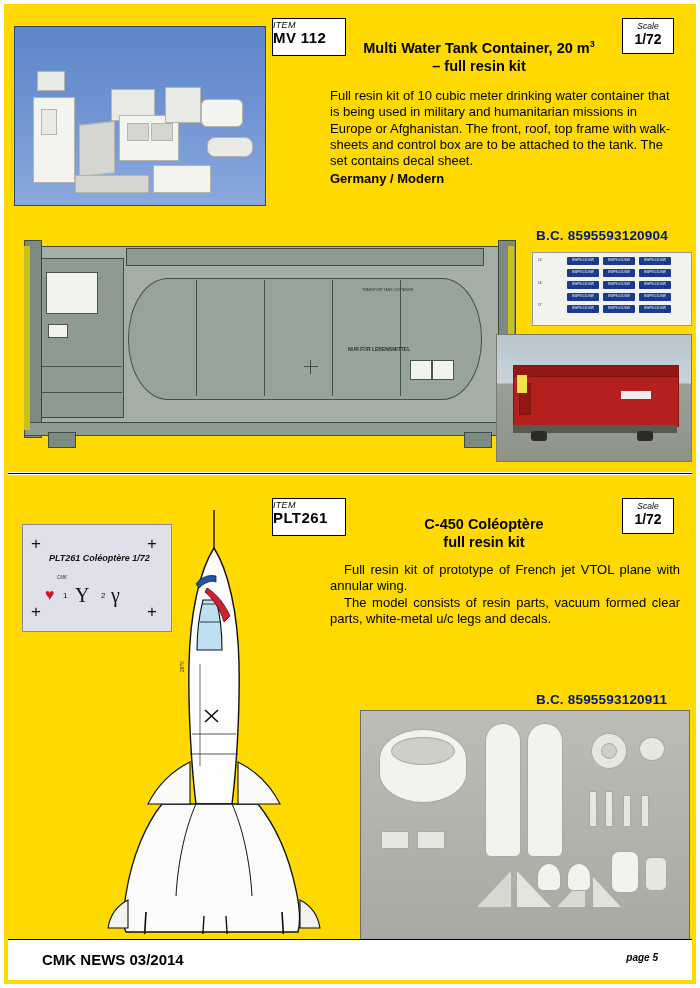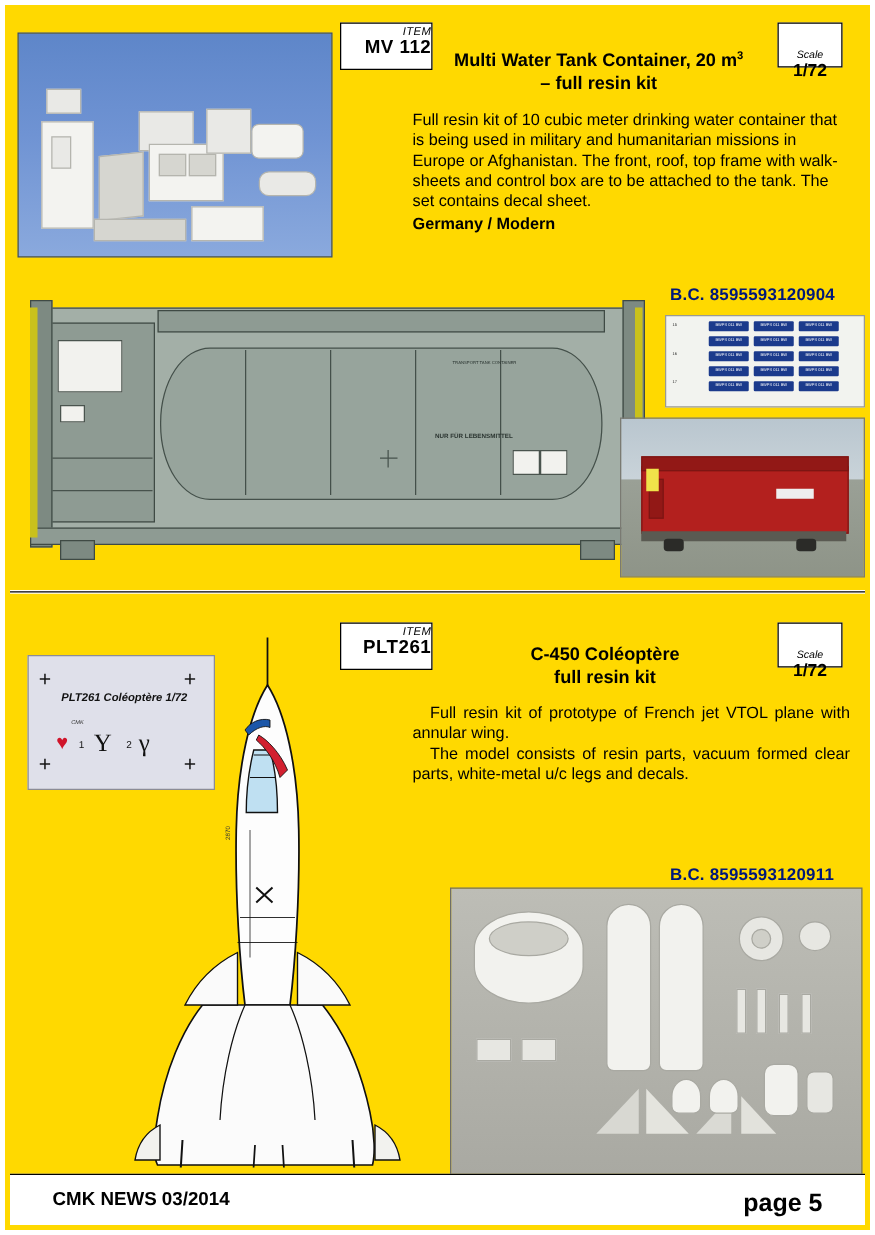--- a/index.html
+++ b/index.html
@@ -19,21 +19,21 @@
     height: 988px;
     background: #ffd900;
     box-sizing: border-box;
     border: 4px solid #ffffff;
   }
   
   .badge {
     position: absolute;
     border: 1.5px solid #000;
     background: #ffffff;
-    text-align: right;
+    text-align: left;
     font-weight: bold;
     line-height: 1.05;
     padding: 2px 0 3px 0;
     box-sizing: border-box;
   }
   .badge .small {
     font-size: 9px;
     font-style: italic;
     font-weight: normal;
     display: block;
@@ -42,21 +42,21 @@
   .badge .big {
     font-size: 15px;
     display: block;
     letter-spacing: .4px;
   }
   .scale-badge {
     position: absolute;
     border: 1.5px solid #000;
     background: #ffffff;
     text-align: center;
-    padding: 19px 0 3px 0;
+    padding: 2px 0 3px 0;
     box-sizing: border-box;
   }
   .scale-badge .small {
     font-size: 8.5px;
     display: block;
     font-style: italic;
   }
   .scale-badge .big {
     font-size: 14px;
     display: block;
@@ -235,23 +235,24 @@
   .footer-left {
     position: absolute;
     left: 34px; top: 11px;
     font-size: 15px;
     font-weight: bold;
     color: #000;
   }
   .footer-right {
     position: absolute;
     right: 34px; top: 12px;
-    font-size: 20px;
+    font-size: 10px;
     font-weight: bold;
     color: #000;
+    font-style: italic;
   }
 </style>
 </head>
 <body>
 
 <div class="page">
 
   <div class="photo" id="photo-mv112-parts" style="left:10px; top:22px; width:252px; height:180px;">
     <div class="rp l" style="left:18px; top:70px; width:40px; height:84px;"></div>
     <div class="rp" style="left:26px; top:82px; width:14px; height:24px;"></div>

